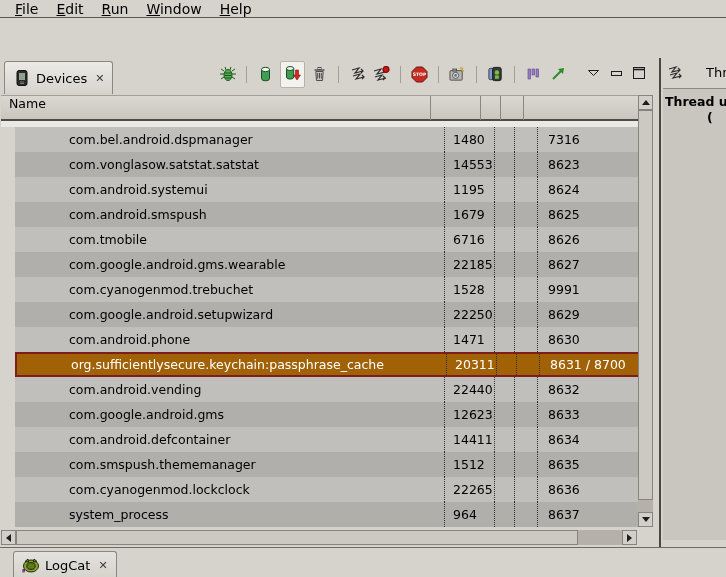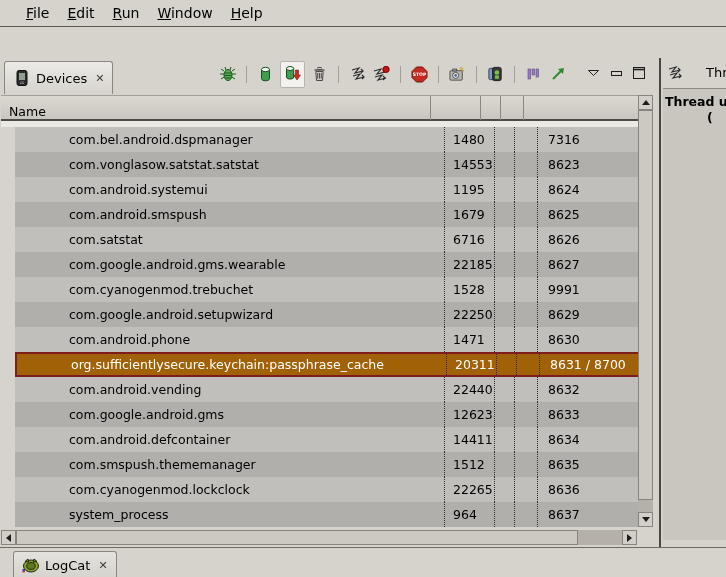--- a/index.html
+++ b/index.html
@@ -4,22 +4,22 @@
 <style>
   * { box-sizing: border-box; margin: 0; padding: 0; }
   html,body { background:#9a9a9a; }
   .screen {
     position: relative; width: 726px; height: 577px;
     background: #d6d3cd; overflow: hidden;
     font-family: "DejaVu Sans", sans-serif; color:#000;
   }
   
   .menubar {
-    position:absolute; top:0; left:0; width:726px; height:27px;
-    display:flex; align-items:center; padding-left:17px;
+    position:absolute; top:0; left:0; width:726px; height:18px;
+    display:flex; align-items:center; padding-left:6px;
     border-bottom:1px solid #5b5852; background:#d6d3cd;
   }
   .menu-item { font-size:14px; padding:3px 9px; cursor:default; }
   .menu-item .mn { text-decoration:underline; }
   
   .top-toolbar { position:absolute; top:28px; left:0; width:726px; height:29px; background:#d6d3cd; }
   
   .left-view { position:absolute; top:58px; left:0; width:657px; height:489px; background:#d6d3cd; }
   .tabbar { position:absolute; top:0; left:0; width:100%; height:36px; }
   .view-tab {
@@ -33,21 +33,21 @@
   .icon16 { width:17px; height:17px; display:inline-flex; align-items:center; justify-content:center; }
   .tb-row { position:absolute; left:219px; top:6px; display:flex; align-items:center; gap:7px; }
   .tb-sep { width:1px; height:17px; background:#a29f98; margin:0 3px; }
   .tb-btn-hl { background:#f3f2ee; border:1px solid #b6b3ac; border-radius:2px; padding:2px 3px; margin:-3px -1px; }
   .win-btn { position:absolute; top:8px; width:15px; height:14px; display:flex; align-items:center; justify-content:center; }
   
   .tbl-header {
     position:absolute; top:37px; left:1px; width:637px; height:26px;
     background:linear-gradient(#dbd8d2,#c9c6c0);
     border-top:1px solid #a39f98; border-bottom:2px solid #4e4b46;
-    font-size:12.5px; display:flex; align-items:flex-end; padding-left:8px;
+    font-size:12.5px; display:flex; align-items:flex-start; padding-left:8px;
   }
   .hdr-sep { position:absolute; top:0; width:1px; height:24px; background:#8a8780; }
   .partial-row { position:absolute; top:63px; left:1px; width:637px; height:6px; background:#ebe9e4; }
   .rows { position:absolute; top:69px; left:15px; width:637px; height:400px; }
   .row { position:relative; height:25px; display:flex; align-items:center; font-size:12.5px; cursor:default; }
   .row.even { background:#c0bfbc; }
   .row.odd  { background:#b0afac; }
   .row.selected { background:#a16207; color:#fff; border:2px solid #7f1d1d; }
   .cell { height:100%; display:flex; align-items:center; overflow:hidden; white-space:nowrap; }
   .cell.name { flex:0 0 429px; padding-left:54px; }
@@ -271,21 +271,21 @@
     <div class="cell port">8624</div>
   </div>
         <div class="row odd">
     <div class="cell name">com.android.smspush</div>
     <div class="cell pid">1679</div>
     <div class="cell c3"></div>
     <div class="cell c4"></div>
     <div class="cell port">8625</div>
   </div>
         <div class="row even">
-    <div class="cell name">com.satstat</div>
+    <div class="cell name">com.tmobile</div>
     <div class="cell pid">6716</div>
     <div class="cell c3"></div>
     <div class="cell c4"></div>
     <div class="cell port">8626</div>
   </div>
         <div class="row odd">
     <div class="cell name">com.google.android.gms.wearable</div>
     <div class="cell pid">22185</div>
     <div class="cell c3"></div>
     <div class="cell c4"></div>

